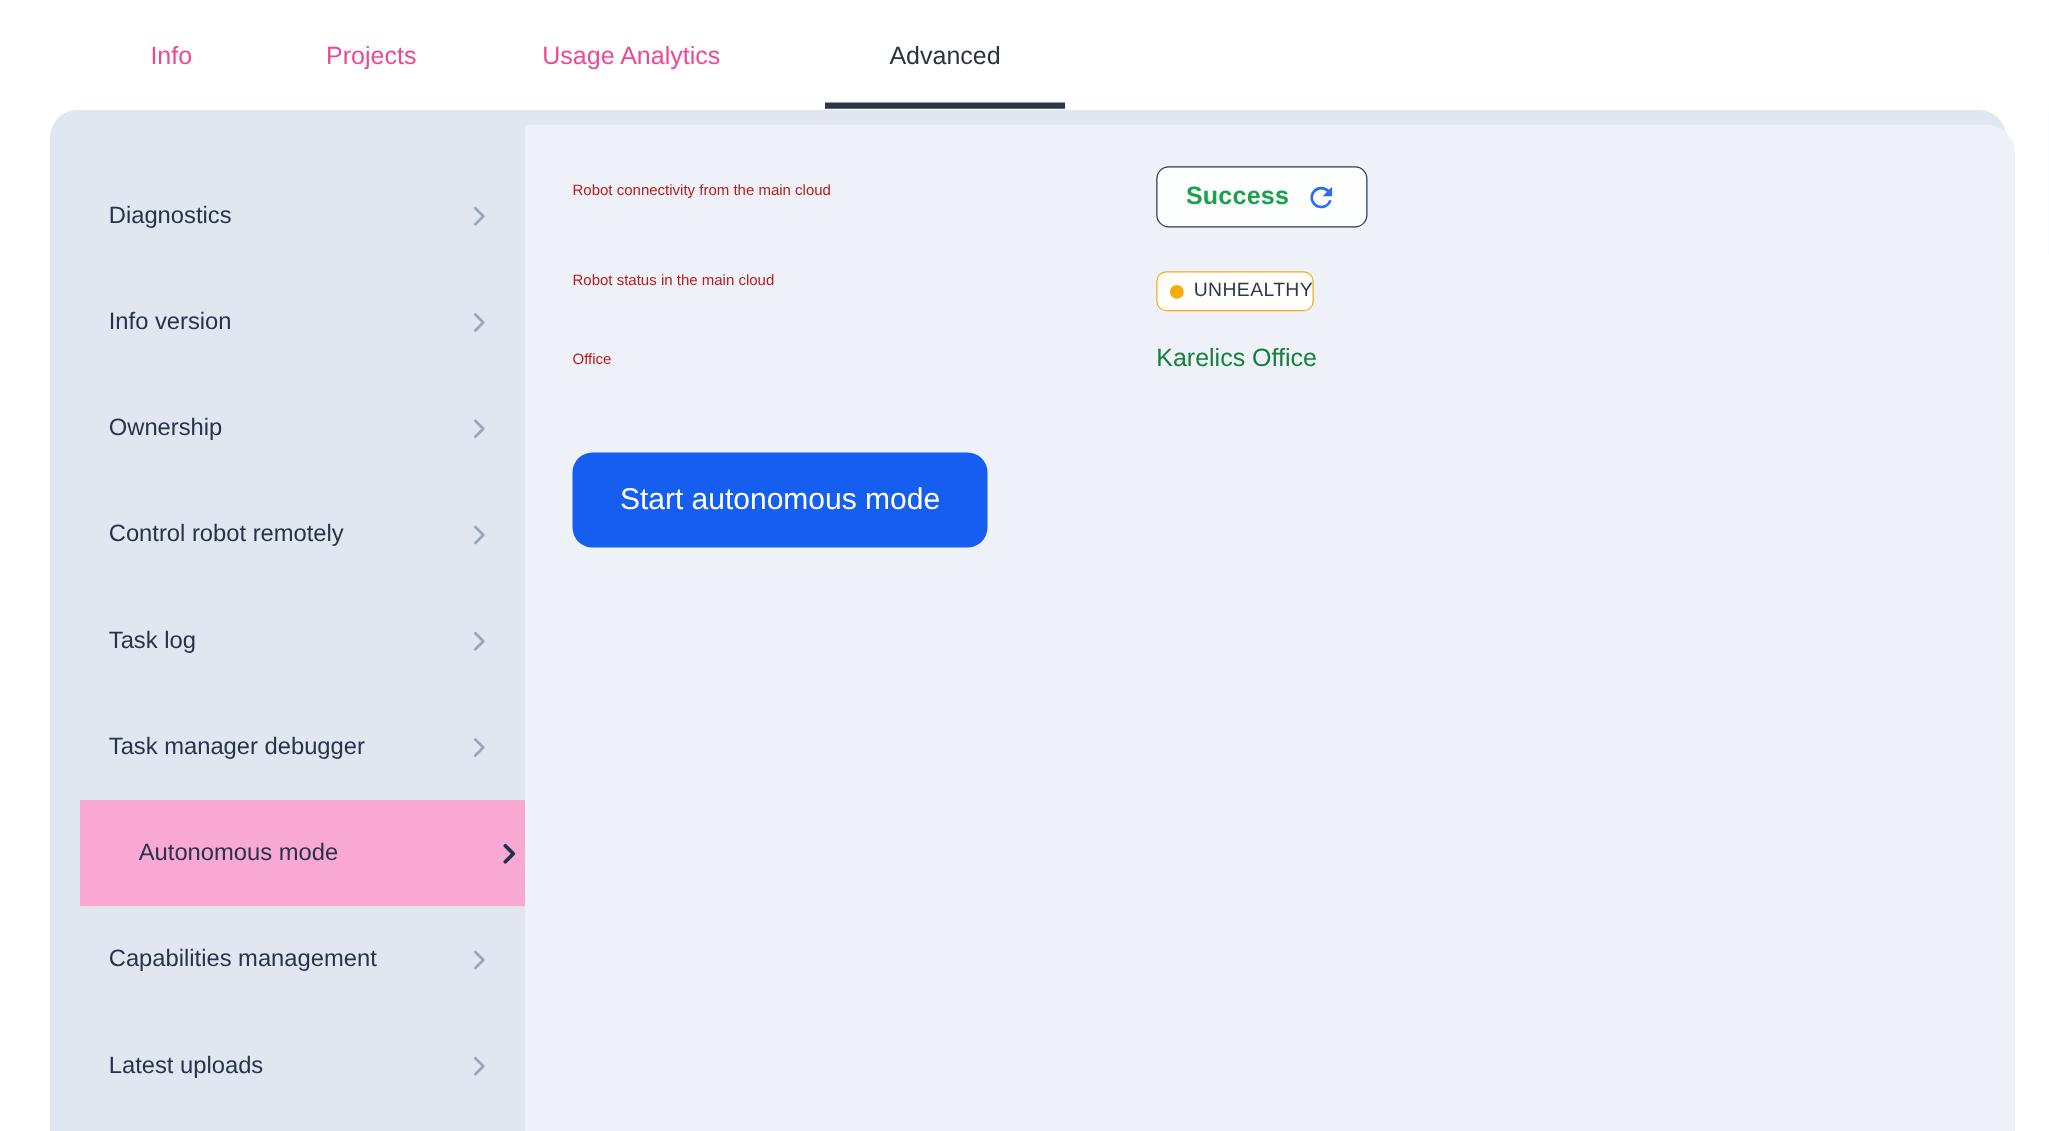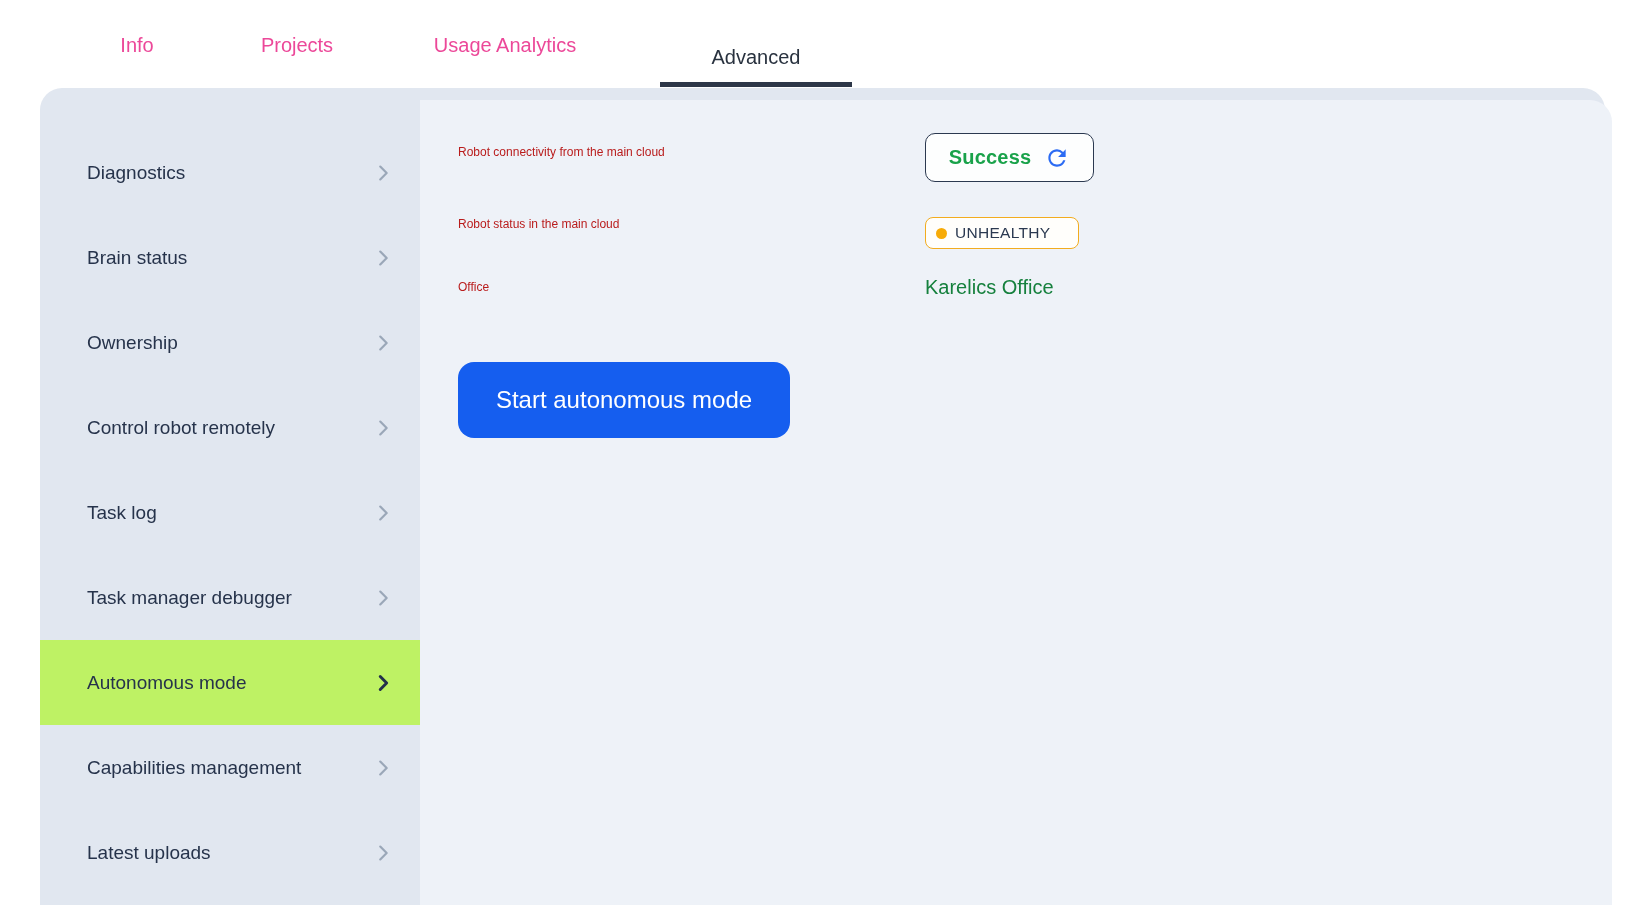--- a/index.html
+++ b/index.html
@@ -11,21 +11,21 @@
     -webkit-font-smoothing:antialiased;
   }
 
   
   .tabbar{position:absolute;left:0;top:0;width:100%;height:88px;background:#ffffff;}
   .tab{
     position:absolute;top:30px;transform:translateX(-50%);
     font-size:20px;line-height:30px;cursor:pointer;white-space:nowrap;
     color:#ec4899;
   }
-  .tab.active{color:#29323f;margin-top:12px;}
+  .tab.active{color:#29323f;}
   .tab-underline{
     position:absolute;left:660px;top:82px;width:192px;height:5px;
     background:#2d3748;
   }
 
   
   .outer-panel{
     position:absolute;left:40px;top:88px;width:1565px;height:817px;
     background:#e1e7f0;border-radius:22px 22px 0 0;
   }
@@ -34,21 +34,21 @@
     background:#eef2f8;border-radius:0 22px 0 0;
   }
 
   
   .side-item{
     position:absolute;left:0;width:380px;height:85px;
     display:flex;align-items:center;justify-content:space-between;
     padding:0 26px 0 47px;box-sizing:border-box;cursor:pointer;
   }
   .side-item .side-label{font-size:19px;color:#26334b;}
-  .side-item.selected{background:#bef264;}
+  .side-item.selected{background:#f9a8d4;margin-left:24px;}
   .chev{width:22px;height:22px;display:flex;align-items:center;justify-content:center;}
   .chev svg{stroke:#9aa7b8;stroke-width:2.4;fill:none;stroke-linecap:round;stroke-linejoin:round;}
   .side-item.selected .chev svg{stroke:#22304a;stroke-width:3.2;}
 
   
   .row-label{
     position:absolute;left:38px;font-size:12px;color:#b91c1c;
     transform:translateY(-50%);white-space:nowrap;
   }
   .success-box{
@@ -56,21 +56,21 @@
     background:#fdfefe;border:1.6px solid #2b3950;border-radius:10px;
     display:flex;align-items:center;justify-content:center;gap:13px;
     box-sizing:border-box;cursor:pointer;
   }
   .success-text{font-size:20px;font-weight:700;color:#19a24a;letter-spacing:.2px;}
   .refresh-icon{width:26px;height:26px;display:block;}
 
   .unhealthy-badge{
     position:absolute;left:505px;top:117px;height:32px;
     background:#fffefb;border:1.6px solid #f2ac1f;border-radius:8px;
-    display:inline-flex;align-items:center;gap:8px;padding:0 28px 0 10px;
+    display:inline-flex;align-items:center;gap:8px;padding:0 0 0 10px;
     box-sizing:border-box;
   }
   .dot{width:11px;height:11px;border-radius:50%;background:#f7ab07;}
   .unhealthy-text{font-size:15.5px;color:#2b3950;letter-spacing:.3px;}
 
   .project-value{
     position:absolute;left:505px;font-size:20px;color:#15803d;
     transform:translateY(-50%);white-space:nowrap;
   }
 
@@ -97,21 +97,21 @@
   <div class="side-item" style="top:42px">
     <span class="side-label">Diagnostics</span>
     <span class="chev">
         <svg viewBox="0 0 24 24" width="22" height="22">
           <path d="M9 5l7 7-7 7"></path>
         </svg>
       </span>
   </div>
 
   <div class="side-item" style="top:127px">
-    <span class="side-label">Brain status</span>
+    <span class="side-label">Info version</span>
     <span class="chev">
         <svg viewBox="0 0 24 24" width="22" height="22">
           <path d="M9 5l7 7-7 7"></path>
         </svg>
       </span>
   </div>
 
   <div class="side-item" style="top:212px">
     <span class="side-label">Ownership</span>
     <span class="chev">

